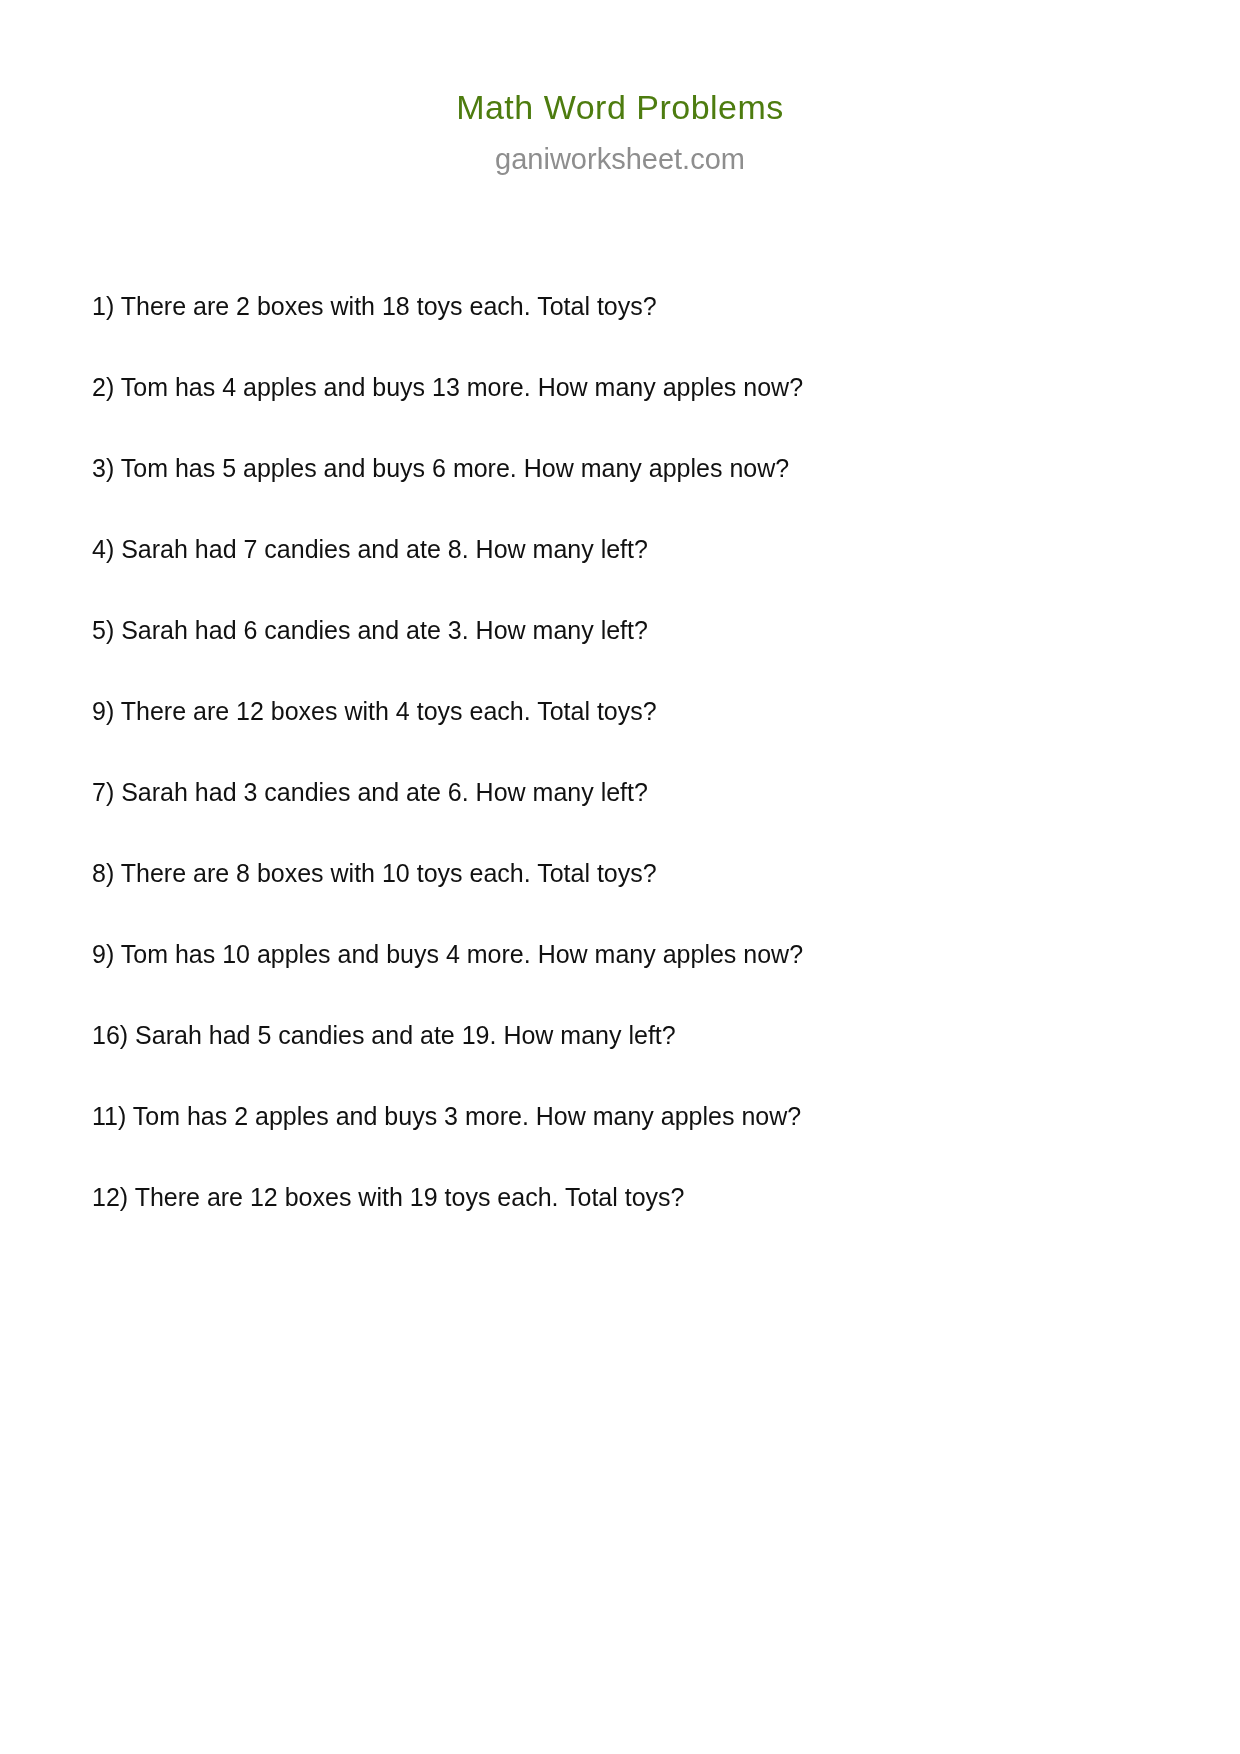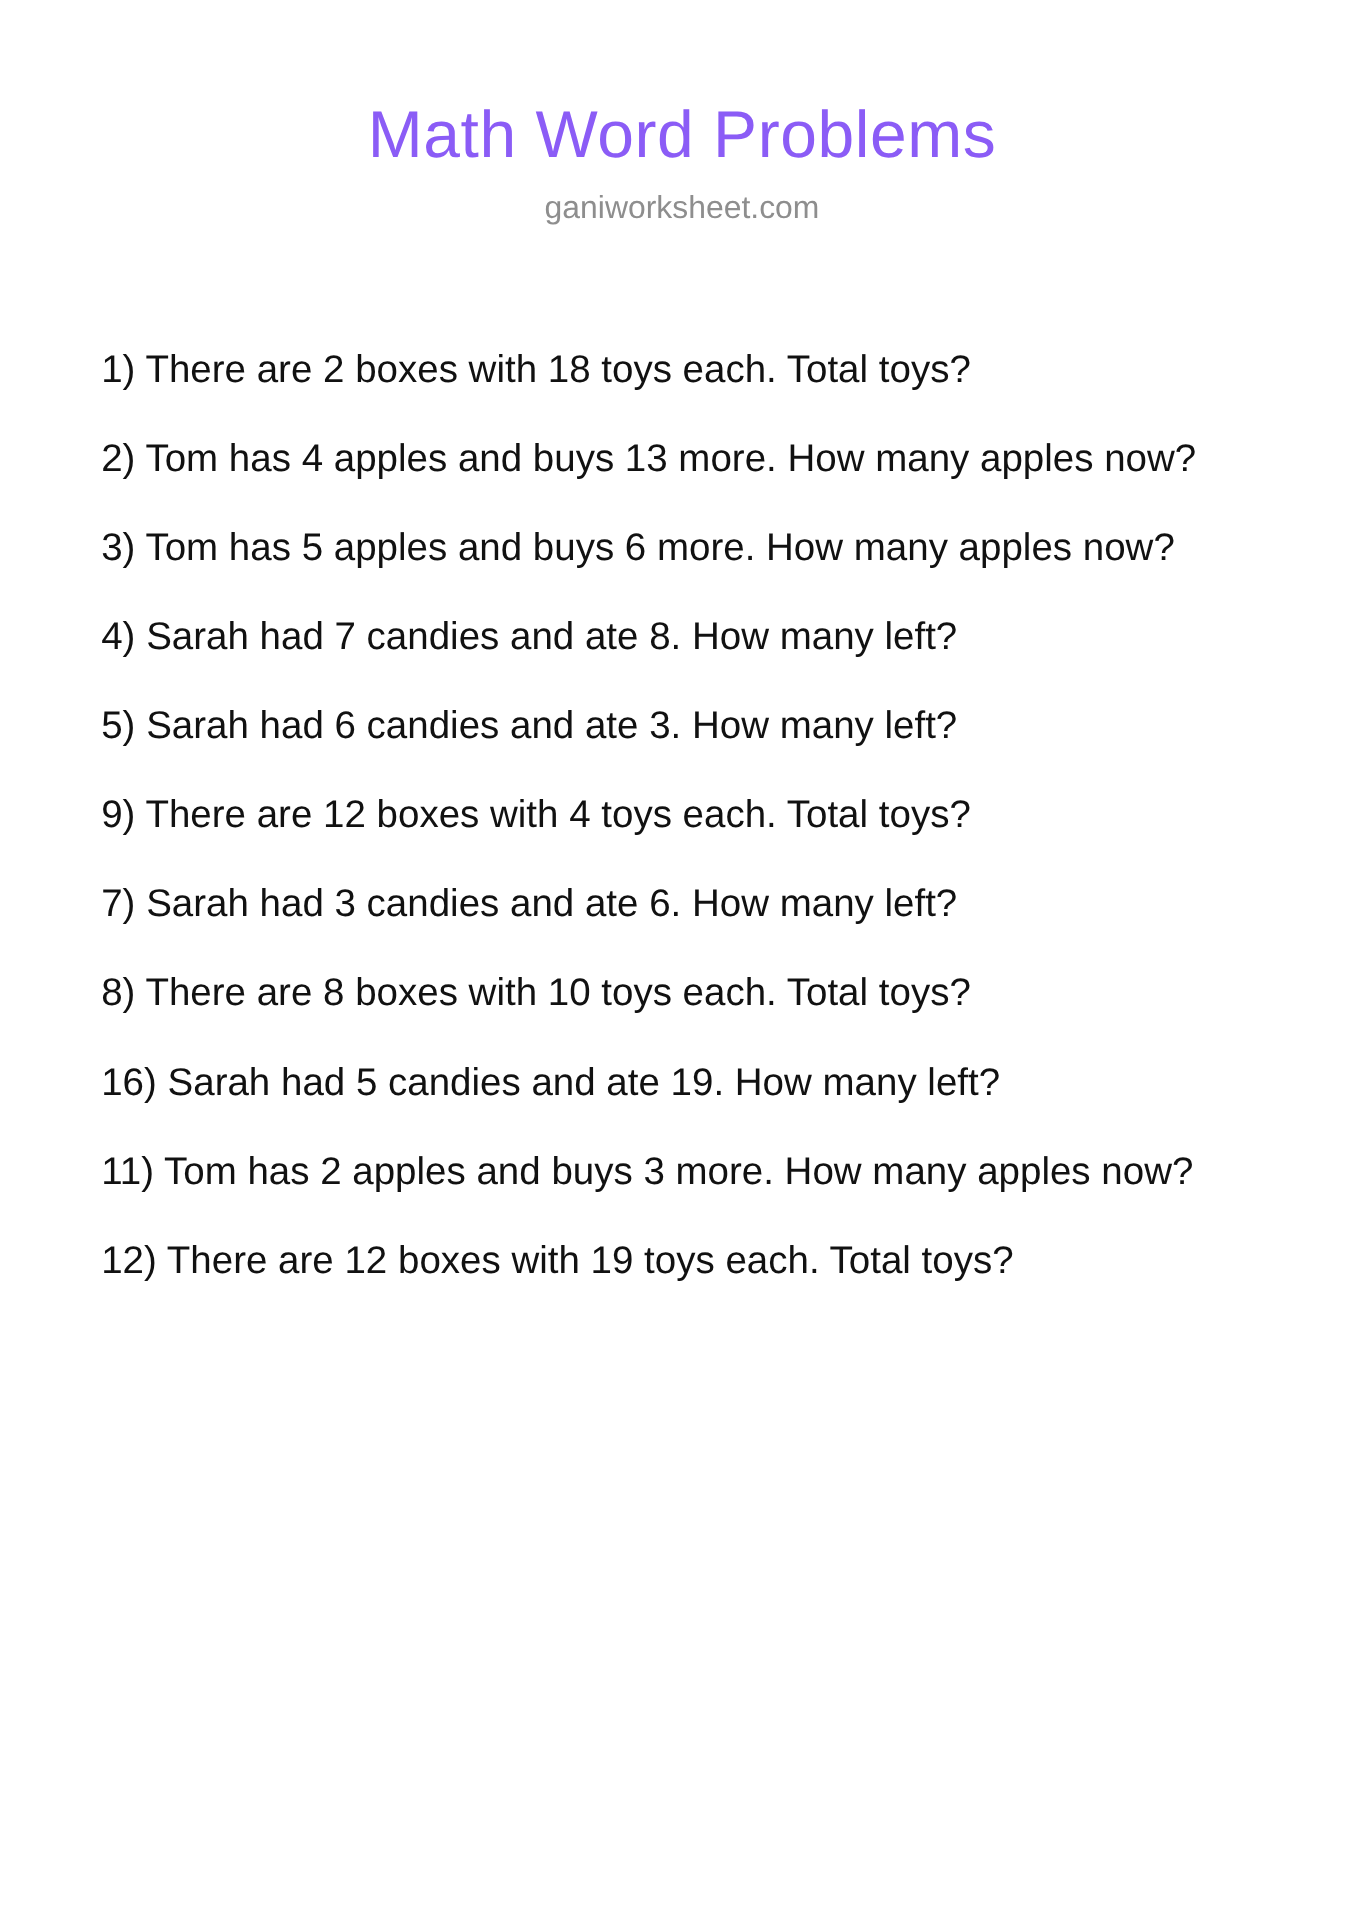--- a/index.html
+++ b/index.html
@@ -15,39 +15,39 @@
     background: #ffffff;
     font-family: "Liberation Sans", "DejaVu Sans", sans-serif;
     color: #111111;
     overflow: hidden;
     box-sizing: border-box;
   }
   .title {
     margin: 0;
     padding-top: 88px;
     text-align: center;
-    font-size: 60px;
+    font-size: 34px;
     font-weight: 400;
     letter-spacing: 0.5px;
-    color: #8b5cf6;
+    color: #4d7c0f;
   }
   .subtitle {
     margin-top: 16px;
     text-align: center;
     font-size: 29px;
     font-weight: 400;
     color: #8e8e8e;
   }
   .problems {
     margin: 116px 90px 0 92px;
     padding: 0;
     list-style: none;
   }
   .problem {
-    font-size: 35px;
+    font-size: 25px;
     line-height: 28.5px;
     margin-bottom: 52.5px;
     white-space: nowrap;
     color: #111111;
   }
   .problem:last-child {
     margin-bottom: 0;
   }
 </style>
 </head>
@@ -59,17 +59,18 @@
 
   <ol class="problems">
     <li class="problem">1) There are 2 boxes with 18 toys each. Total toys?</li>
     <li class="problem">2) Tom has 4 apples and buys 13 more. How many apples now?</li>
     <li class="problem">3) Tom has 5 apples and buys 6 more. How many apples now?</li>
     <li class="problem">4) Sarah had 7 candies and ate 8. How many left?</li>
     <li class="problem">5) Sarah had 6 candies and ate 3. How many left?</li>
     <li class="problem">9) There are 12 boxes with 4 toys each. Total toys?</li>
     <li class="problem">7) Sarah had 3 candies and ate 6. How many left?</li>
     <li class="problem">8) There are 8 boxes with 10 toys each. Total toys?</li>
+    <li class="problem">9) Tom has 10 apples and buys 4 more. How many apples now?</li>
     <li class="problem">16) Sarah had 5 candies and ate 19. How many left?</li>
     <li class="problem">11) Tom has 2 apples and buys 3 more. How many apples now?</li>
     <li class="problem">12) There are 12 boxes with 19 toys each. Total toys?</li>
   </ol>
 </div>
 
 </body></html>

